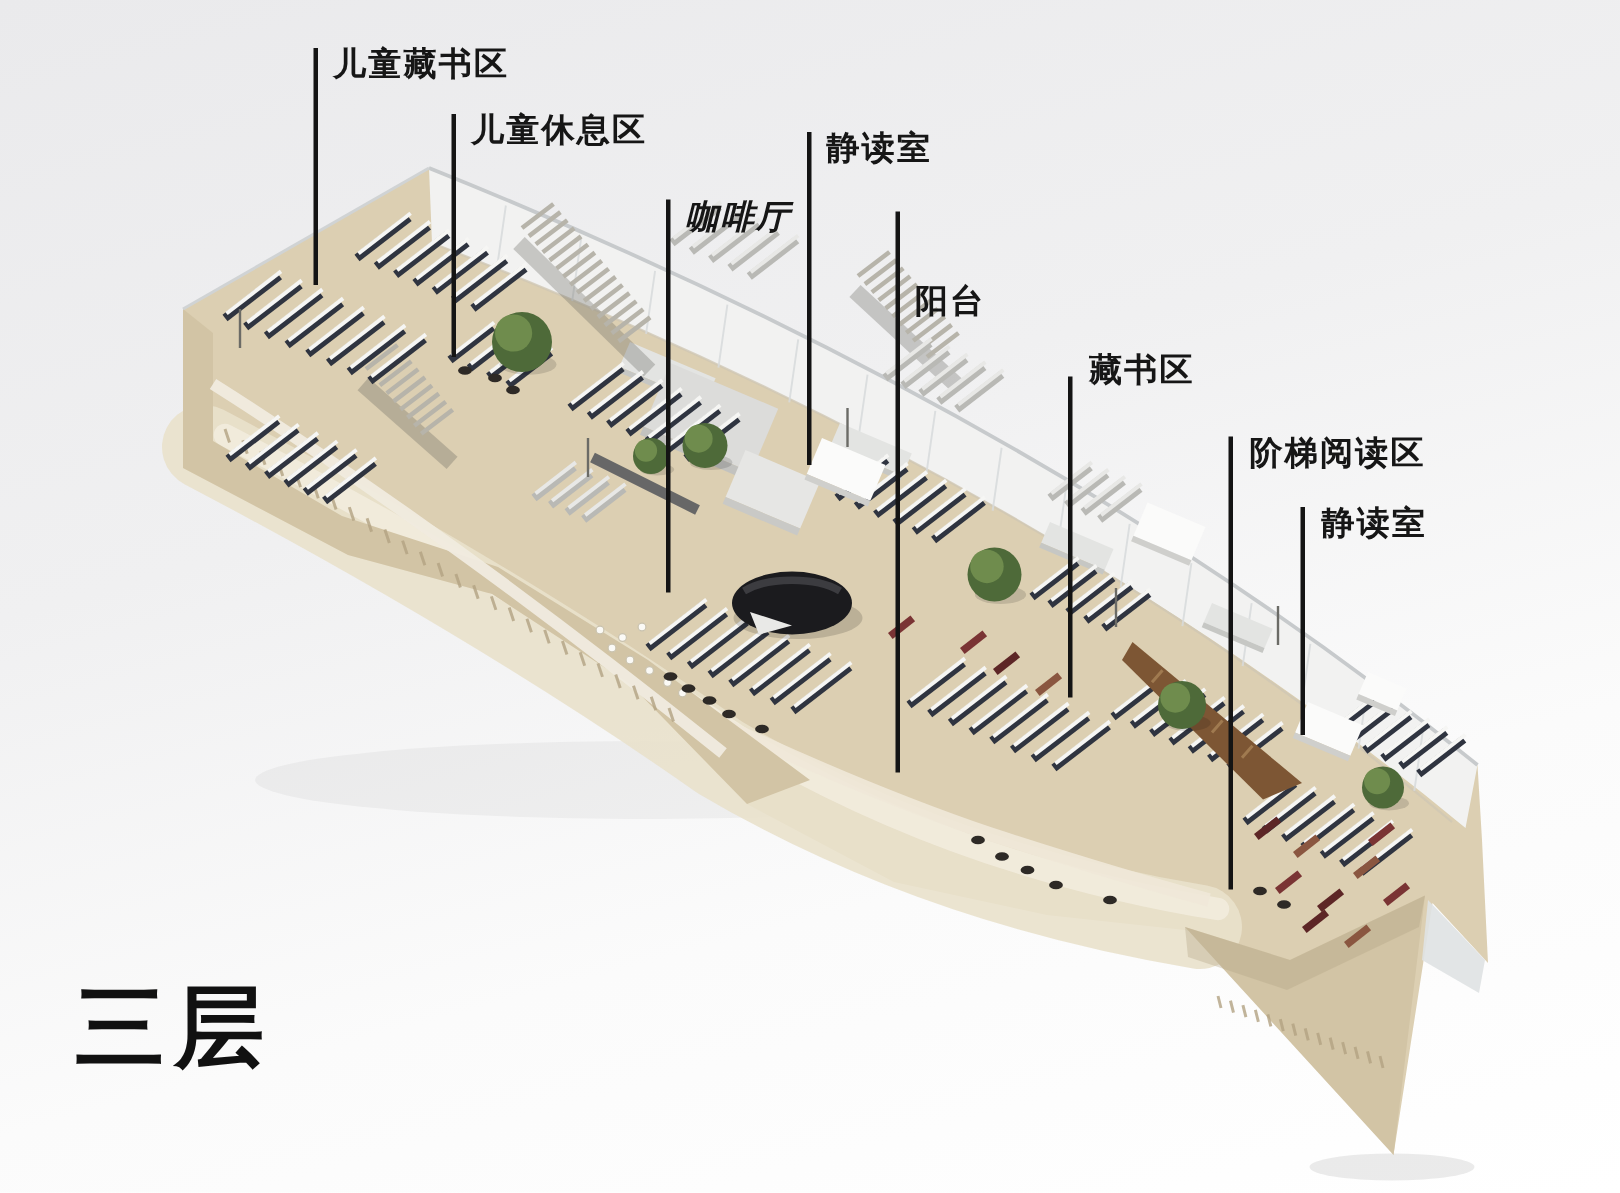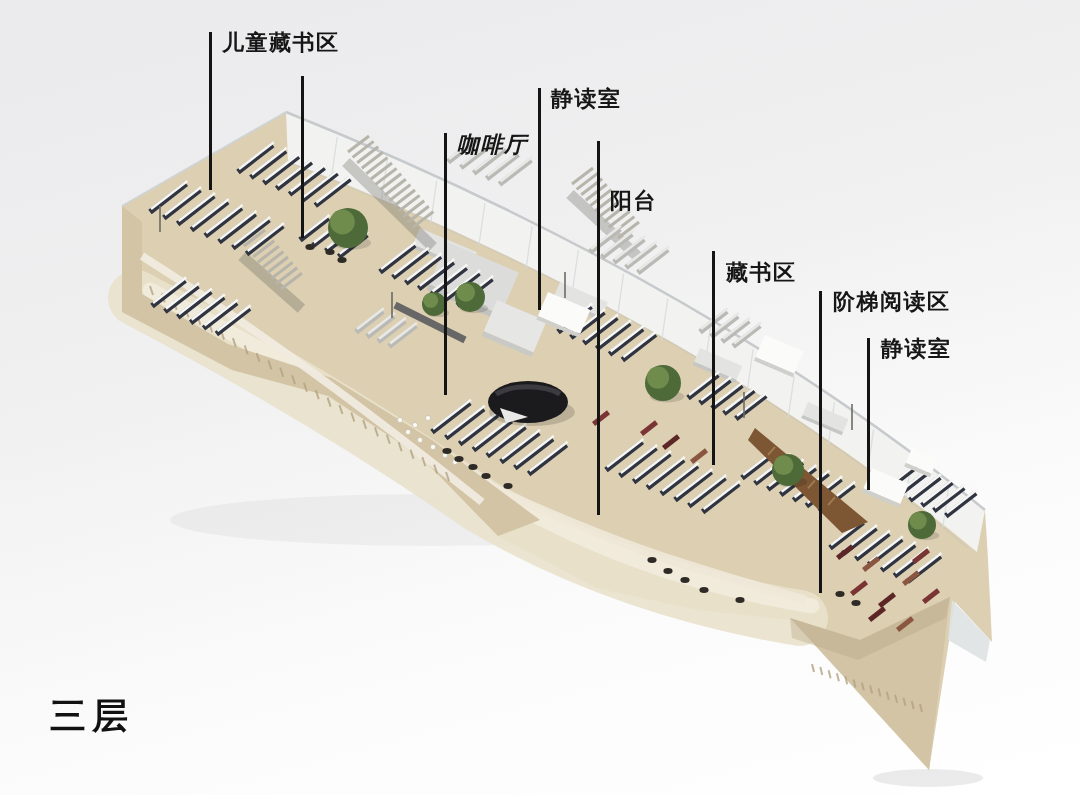--- a/index.html
+++ b/index.html
@@ -17,24 +17,24 @@
   #line-4{left:597px;top:141px;height:374px;}
   #line-5{left:712px;top:251px;height:214px;}
   #line-6{left:819px;top:291px;height:302px;}
   #line-7{left:867px;top:338px;height:152px;}
   
   #label-0{left:222px;top:28px;}
   #label-1{left:314px;top:72px;}
   #label-2{left:457px;top:130px;font-style:italic;}
   #label-3{left:551px;top:84px;}
   #label-4{left:610px;top:138px;margin-top:48px;}
-  #label-5{left:726px;top:258px;}
+  #label-5{left:726px;top:232px;}
   #label-6{left:833px;top:287px;}
   #label-7{left:881px;top:334px;}
-  .floor-title{position:absolute;left:50px;top:692px;font-size:36px;font-weight:800;
+  .floor-title{position:absolute;left:50px;top:645px;font-size:60px;font-weight:800;
                color:#111;letter-spacing:6px;}
 </style>
 </head>
 <body>
 
 <div class="stage">
 
   <svg id="scene" width="1080" height="795" viewBox="0 0 1080 795">
       <g>
         <ellipse cx="928" cy="778" rx="55" ry="9" fill="rgba(0,0,0,0.08)"></ellipse>
@@ -522,20 +522,21 @@
   <div class="lead" id="line-0"></div>
   <div class="lead" id="line-1"></div>
   <div class="lead" id="line-2"></div>
   <div class="lead" id="line-3"></div>
   <div class="lead" id="line-4"></div>
   <div class="lead" id="line-5"></div>
   <div class="lead" id="line-6"></div>
   <div class="lead" id="line-7"></div>
 
   <div class="lbl" id="label-0">儿童藏书区</div>
+  <div class="lbl" id="label-1">儿童休息区</div>
   <div class="lbl" id="label-2">咖啡厅</div>
   <div class="lbl" id="label-3">静读室</div>
   <div class="lbl" id="label-4">阳台</div>
   <div class="lbl" id="label-5">藏书区</div>
   <div class="lbl" id="label-6">阶梯阅读区</div>
   <div class="lbl" id="label-7">静读室</div>
 
   <div class="floor-title">三层</div>
 </div>
 

